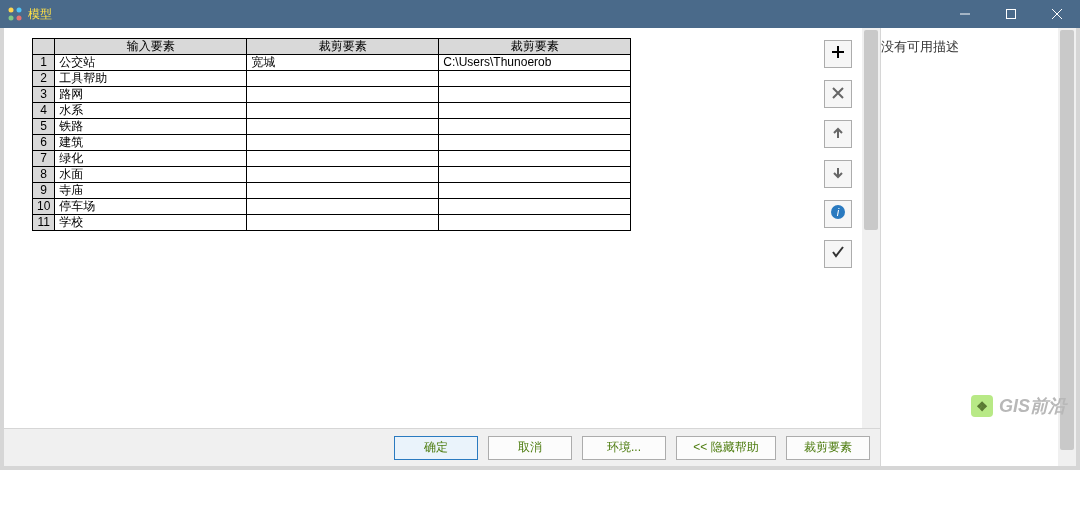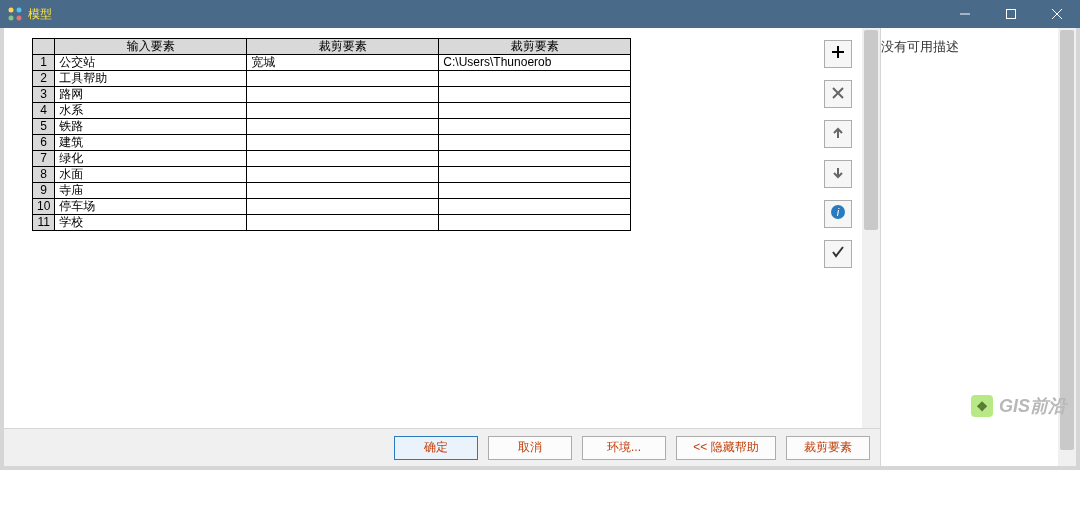--- a/index.html
+++ b/index.html
@@ -32,21 +32,21 @@
   .ctx-menu { position: absolute; left: 564px; top: 12px; width: 170px; background: #f2f2f2; border: 1px solid #bfbfbf; padding: 4px 2px; box-shadow: 2px 2px 4px rgba(0,0,0,0.2); font-size: 13px; color: #333; }
   .ctx-menu .mi { padding: 4px 14px; cursor: default; }
   .ctx-menu .mi.sel { background: #bfe0ff; border: 1px solid #7abcf3; padding: 3px 13px; }
   .ctx-menu .mi.dis { color: #9f9f9f; }
   .ctx-menu .sep { height: 1px; background: #d6d6d6; margin: 4px 6px; }
 
   .sidebuttons { position: absolute; right: 28px; top: 12px; display: flex; flex-direction: column; gap: 12px; }
   .sq { width: 28px; height: 28px; border: 1px solid #acacac; background: #f6f6f6; display: flex; align-items: center; justify-content: center; font-size: 16px; color: #333; }
 
   .footer-bar { height: 38px; background: #f0f0f0; border-top: 1px solid #d6d6d6; display: flex; align-items: center; justify-content: flex-end; padding: 0 10px; gap: 10px; }
-  .btn { min-width: 84px; height: 24px; background: #fcfcfc; border: 1px solid #acacac; font-size: 12px; color: #c2410c; display: inline-flex; align-items: center; justify-content: center; padding: 0 12px; }
+  .btn { min-width: 84px; height: 24px; background: #fcfcfc; border: 1px solid #acacac; font-size: 12px; color: #4d7c0f; display: inline-flex; align-items: center; justify-content: center; padding: 0 12px; }
   .btn.primary { border-color: #2a7ac0; background: #eaf3fb; }
 
   .watermark { position: absolute; right: 10px; bottom: 48px; display: flex; align-items: center; gap: 6px; color: #b8b8b8; font-size: 18px; font-style: italic; font-weight: bold; }
   .wm-icon { width: 22px; height: 22px; border-radius: 4px; background: #b8e986; display: flex; align-items: center; justify-content: center; font-size: 13px; font-style: normal; color: #5a7a33; }
 </style>
 </head>
 <body>
 
 <div class="titlebar">
   <span class="app-icon">

